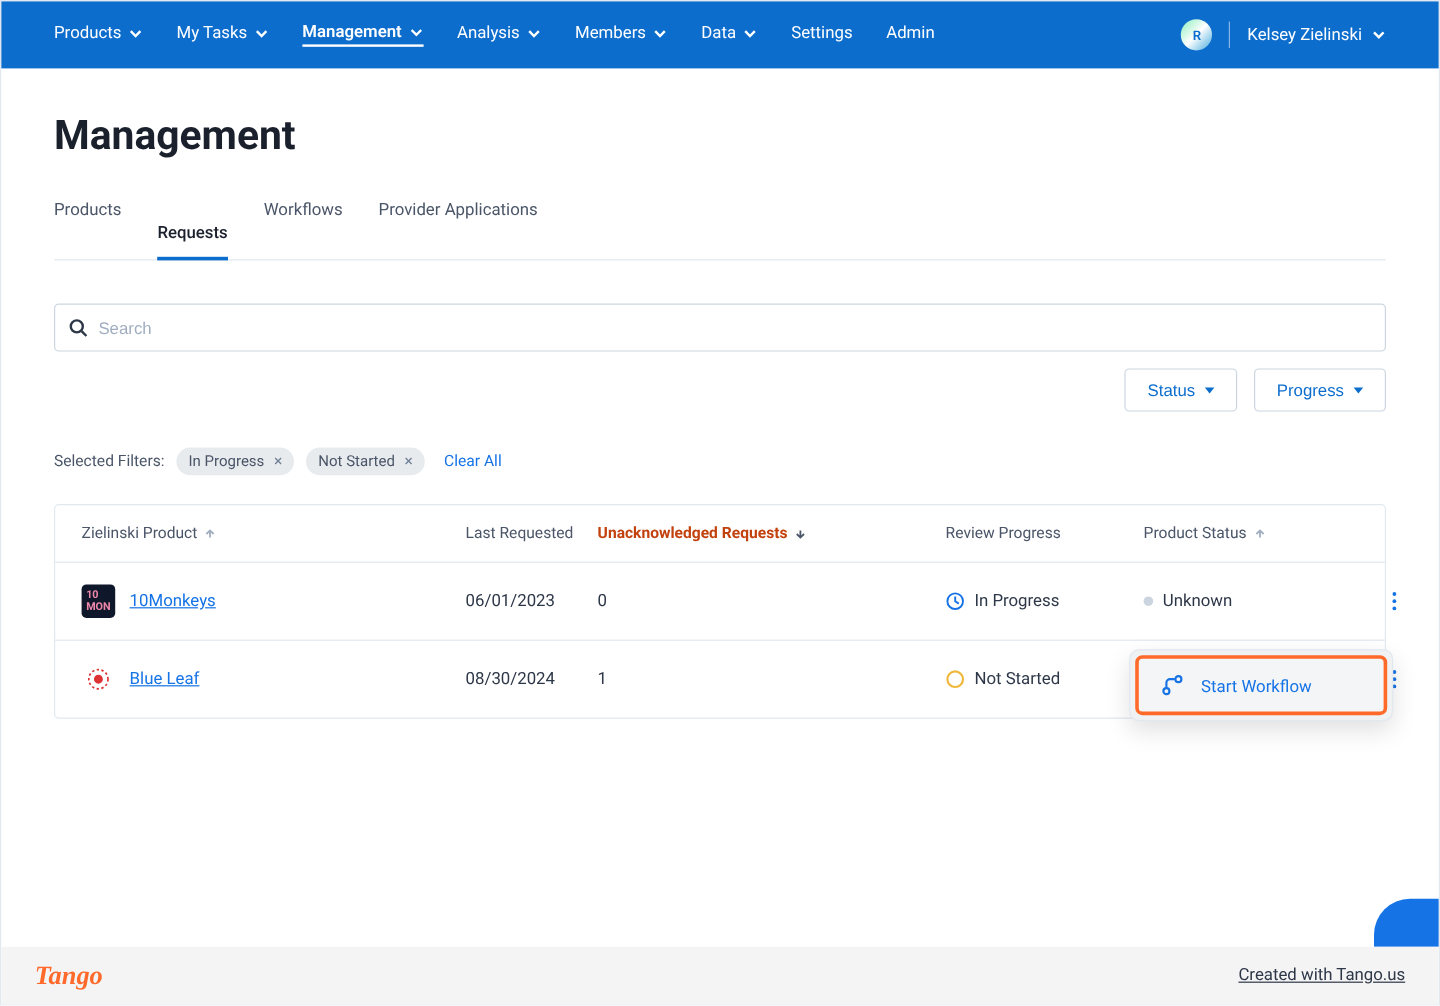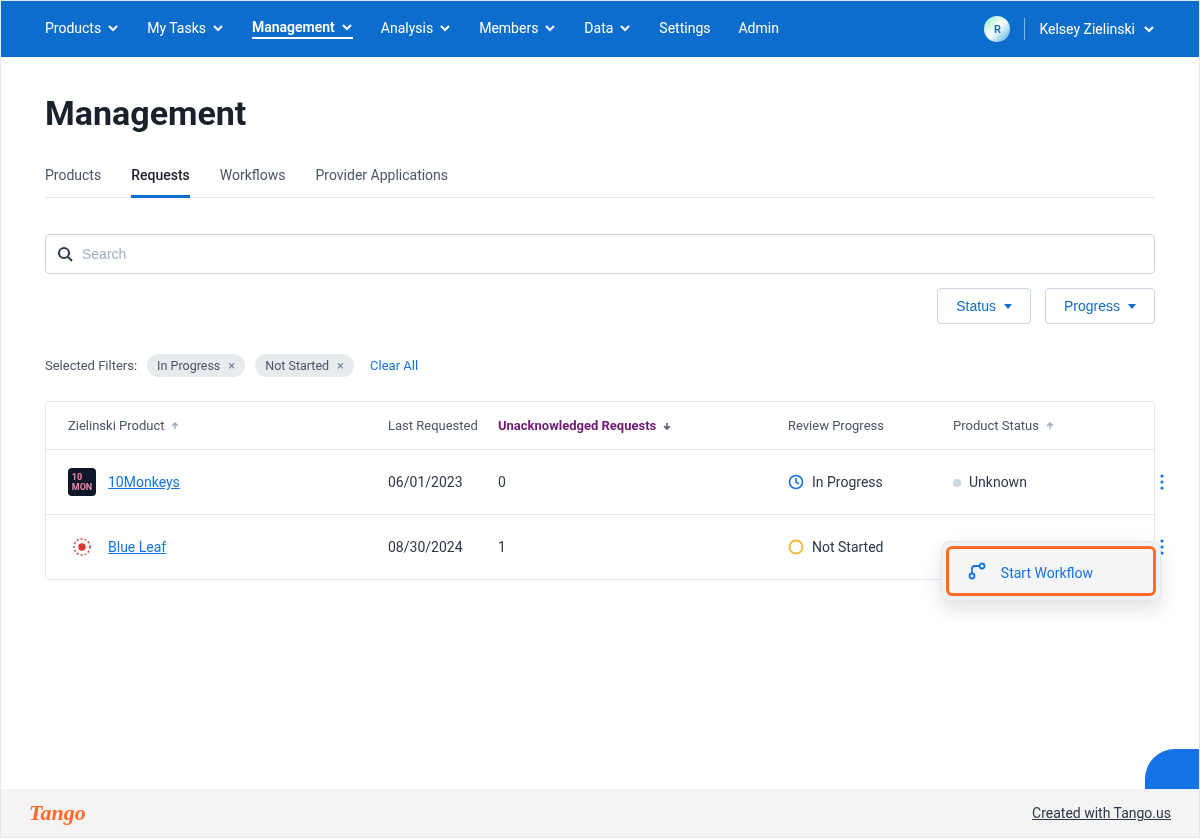--- a/index.html
+++ b/index.html
@@ -17,21 +17,21 @@
 .vdiv { width:1px; height:22px; background: rgba(255,255,255,.5); }
 .user { display:flex; align-items:center; gap:8px; font-size:14px; cursor:pointer; }
 
 
 .page { padding: 36px 44px 0 44px; }
 .page-title { font-size: 34px; font-weight: 700; color:#1a202c; margin-bottom: 28px; }
 
 
 .tabs { display:flex; gap: 30px; border-bottom:1px solid #e2e8f0; }
 .tab { font-size:14px; color:#4a5568; padding: 6px 0 12px 0; cursor:pointer; }
-.tab.active { color:#1a202c; font-weight:500; border-bottom:3px solid #0d6dcd; margin-bottom:-1px; }
+.tab.active { color:#1a202c; font-weight:500; border-bottom:3px solid #0d6dcd; margin-bottom:-1px;margin-top:19px; }
 
 
 .search-wrap { margin-top: 36px; position:relative; }
 .search { width:100%; height:40px; border:1px solid #cbd5e0; border-radius:4px; padding: 0 12px 0 36px; font-size:14px; color:#718096; }
 .search::placeholder { color:#a0aec0; }
 .search-icon { position:absolute; left:12px; top:12px; width:16px; height:16px; color:#2d3748; }
 
 
 .filter-row { display:flex; justify-content:flex-end; gap:14px; margin-top:14px; }
 .filter-btn { border:1px solid #cbd5e0; border-radius:4px; padding: 9px 18px; font-size:14px; color:#0d6dcd; background:#fff; display:flex; align-items:center; gap:8px; cursor:pointer; }
@@ -42,21 +42,21 @@
 .chips-label { color:#4a5568; }
 .chip { background:#e8ebee; border-radius:12px; padding:4px 10px; display:flex; align-items:center; gap:8px; color:#4a5568; font-size:12.5px; }
 .chip-x { cursor:pointer; color:#718096; font-size:13px; line-height:1; }
 .clear-all { color:#1573e6; cursor:pointer; font-size:13px; margin-left:6px; }
 
 
 .table { margin-top: 24px; border:1px solid #e2e8f0; border-radius:4px; }
 .thead, .trow { display:grid; grid-template-columns: 320px 110px 290px 165px 160px 60px; align-items:center; }
 .thead { padding: 16px 22px; font-size:13px; color:#4a5568; border-bottom:1px solid #e2e8f0; }
 .th { display:flex; align-items:center; gap:6px; }
-.th.bold { font-weight:700; color:#701a75; }
+.th.bold { font-weight:700; color:#c2410c; }
 .sort-up, .sort-down { width:10px; height:10px; }
 .trow { padding: 18px 22px; font-size:14px; border-bottom:1px solid #e2e8f0; position:relative; }
 .trow:last-child { border-bottom:none; }
 .prod-cell { display:flex; align-items:center; gap:12px; }
 .prod-icon { width:28px; height:28px; border-radius:4px; display:flex; align-items:center; justify-content:center; font-size:9px; font-weight:700; }
 .prod-icon.monkeys { background:#0f172a; color:#e8a; }
 .prod-icon.blueleaf svg { width:22px; height:22px; }
 .prod-link { color:#1573e6; text-decoration:underline; cursor:pointer; }
 .progress-cell { display:flex; align-items:center; gap:8px; }
 .prog-icon { width:16px; height:16px; }

